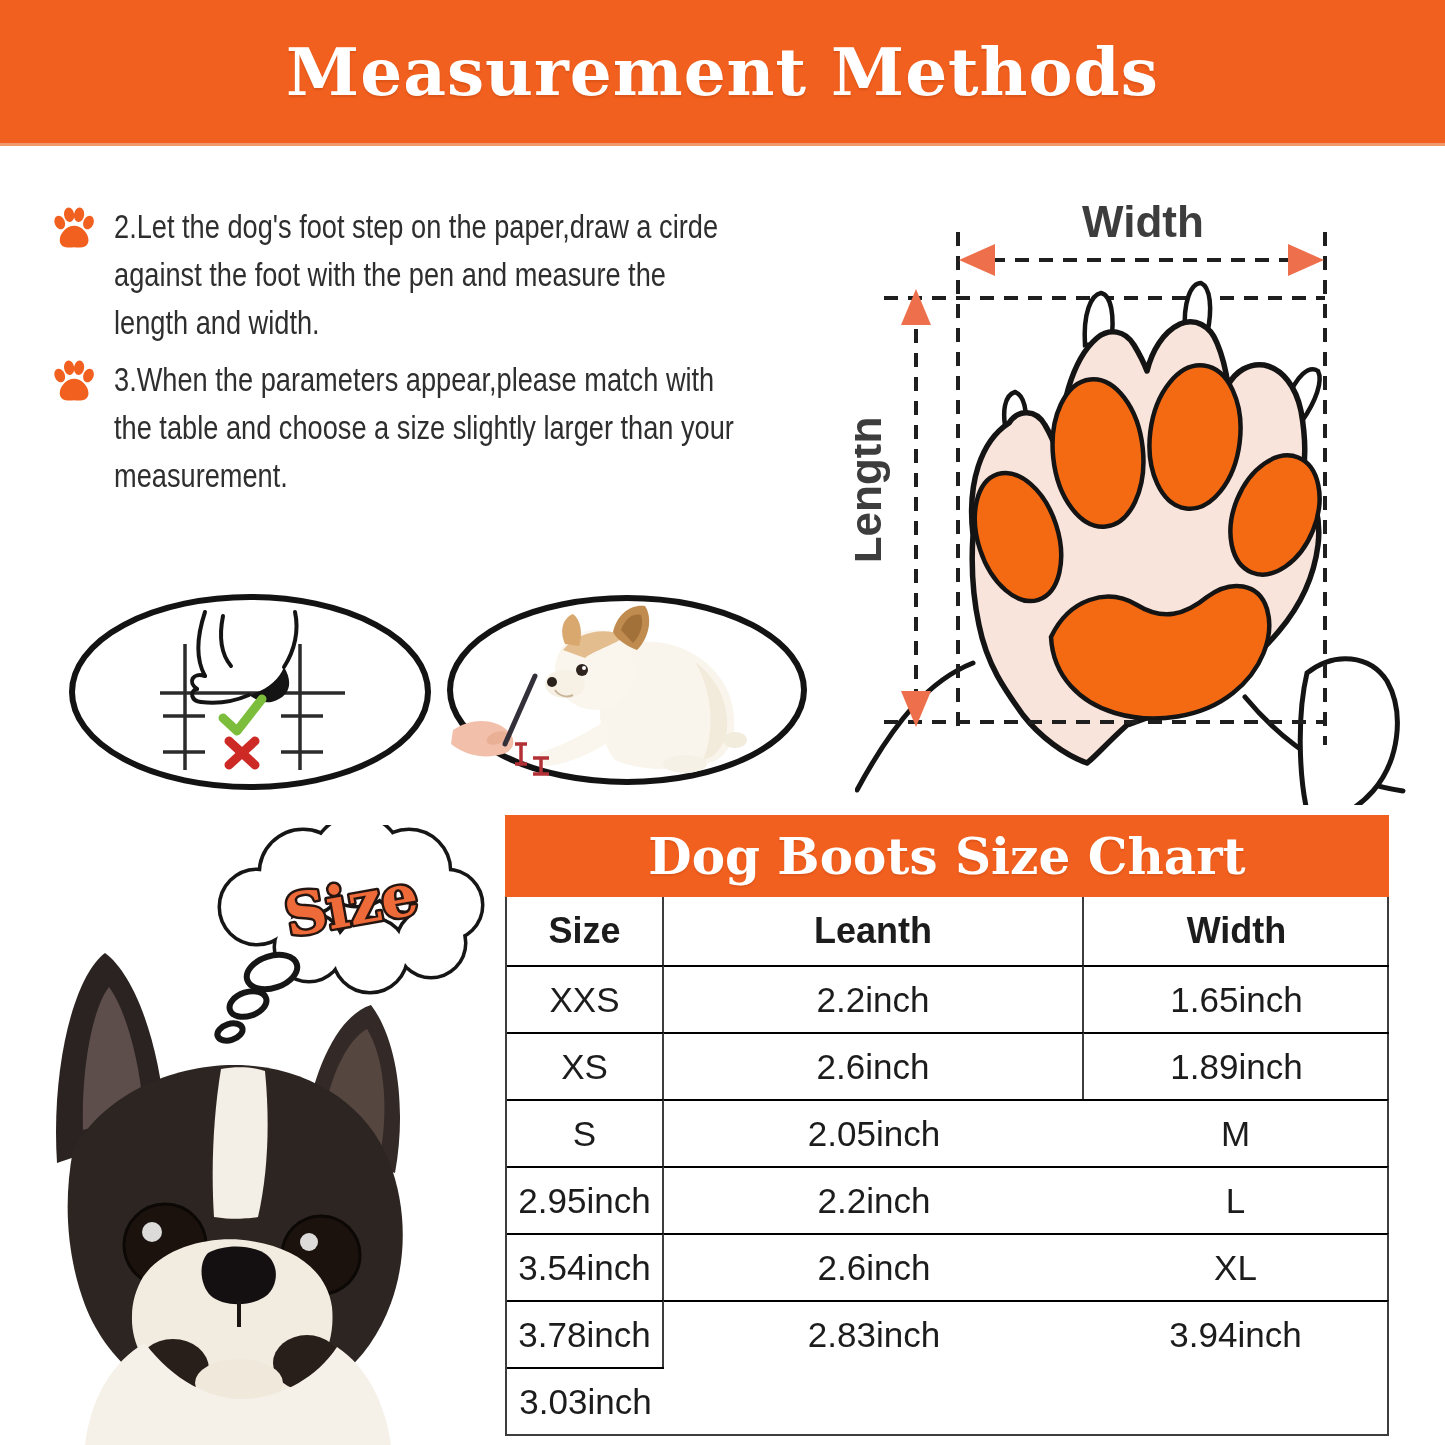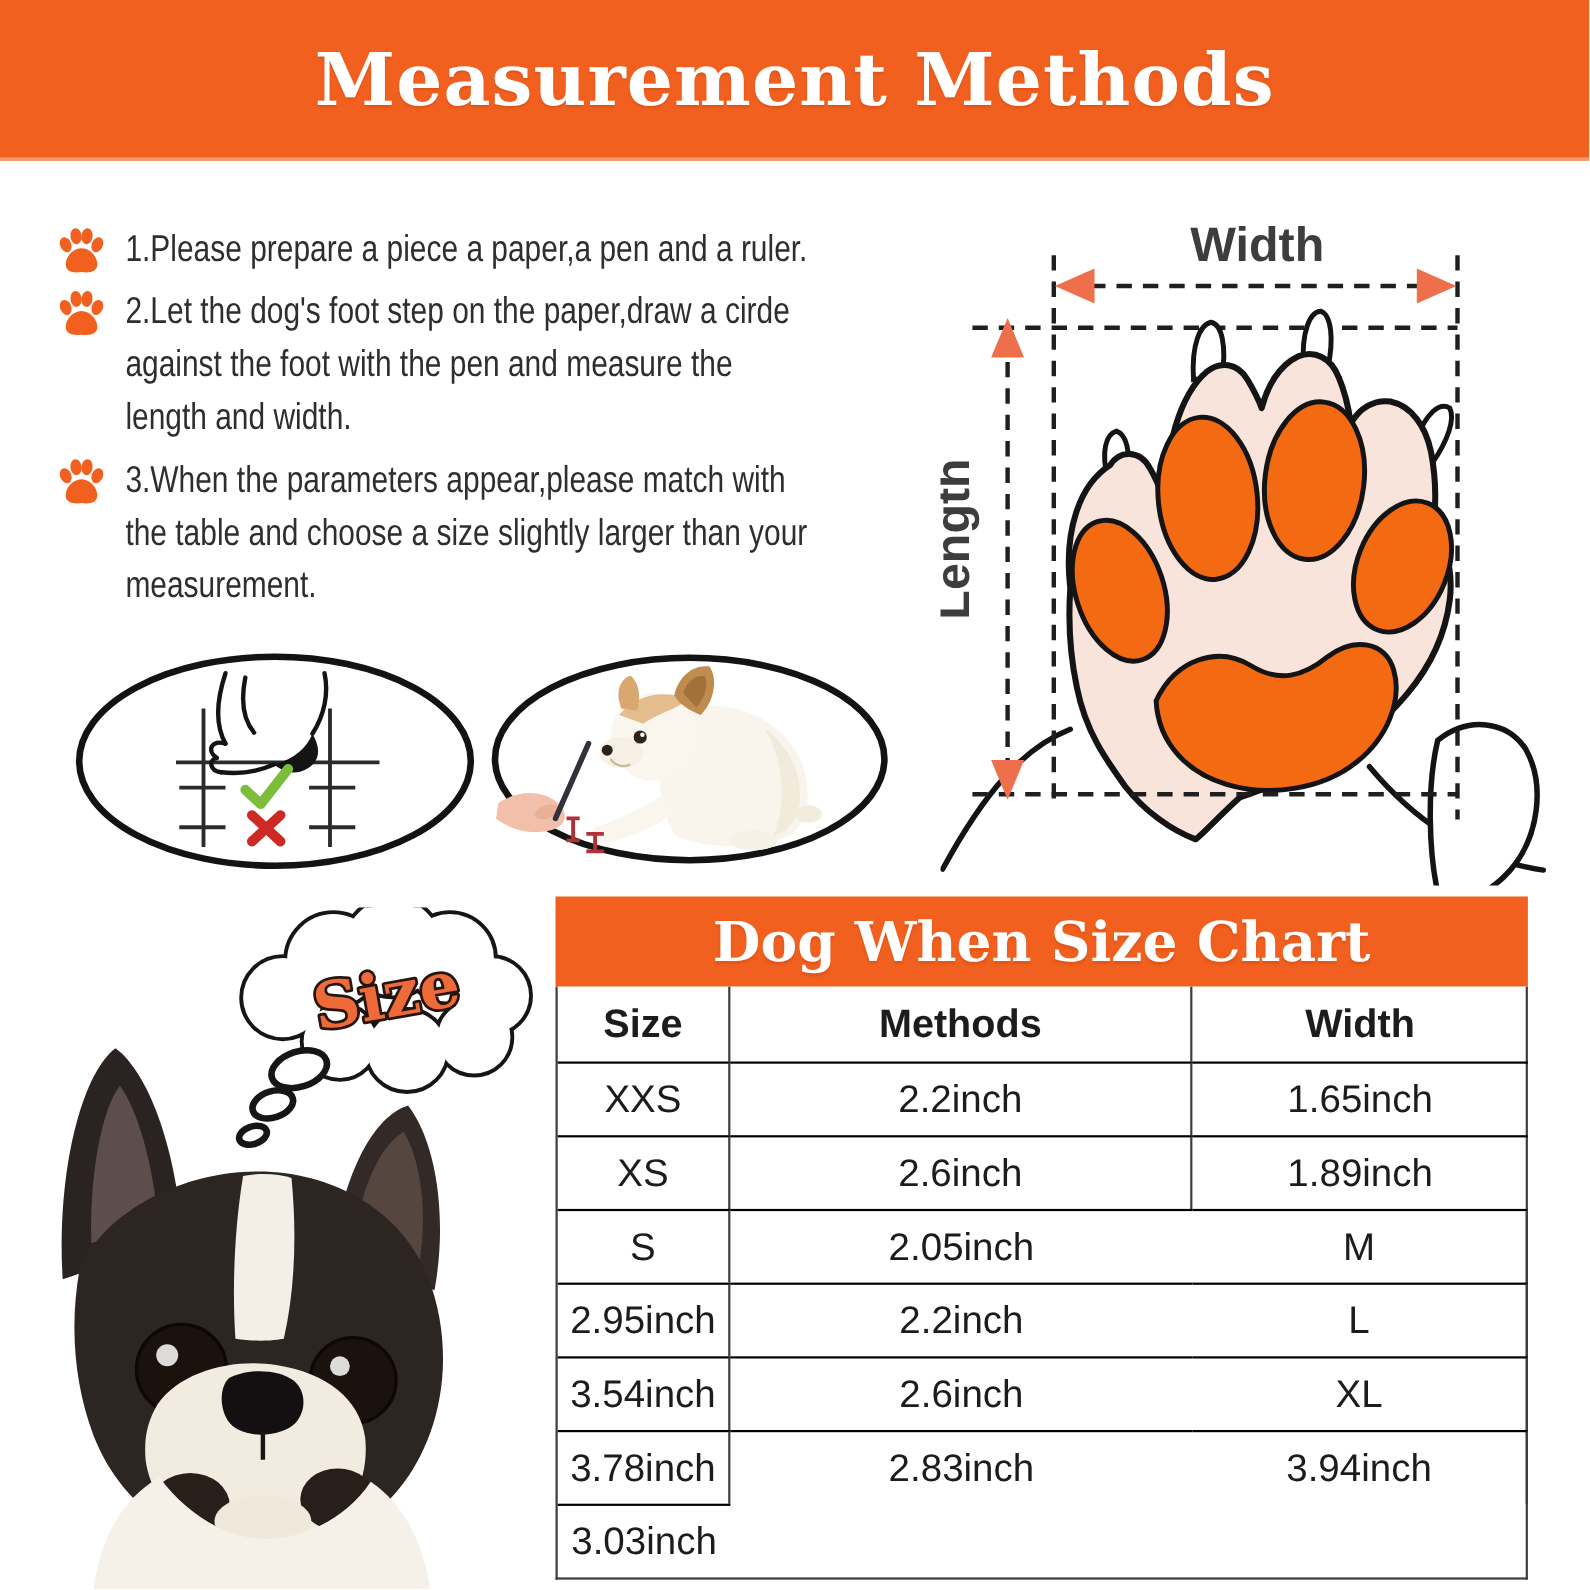--- a/index.html
+++ b/index.html
@@ -53,34 +53,20 @@
 <body>
 
 <div class="page">
 
   <div class="banner">
     <h1>Measurement Methods</h1>
   </div>
 
   <div class="instructions">
 
-    <div class="step">
-      <svg class="paw-bullet" viewBox="0 0 40 38">
-        <g fill="#f2601f">
-          <ellipse cx="8" cy="14" rx="4.6" ry="6.4" transform="rotate(-22 8 14)"></ellipse>
-          <ellipse cx="16.5" cy="7" rx="4.6" ry="6.6" transform="rotate(-7 16.5 7)"></ellipse>
-          <ellipse cx="25.5" cy="7" rx="4.6" ry="6.6" transform="rotate(7 25.5 7)"></ellipse>
-          <ellipse cx="34" cy="14" rx="4.6" ry="6.4" transform="rotate(22 34 14)"></ellipse>
-          <path d="M21,17 C28,17 34,24 34,30 C34,35.5 29,37.5 21,36.5 C13,37.5 8,35.5 8,30 C8,24 14,17 21,17 Z"></path>
-        </g>
-      </svg>
-      <div class="step-lines">
-        <div>1.Please prepare a piece a paper,a pen and a ruler.</div>
-      </div>
-    </div>
 
     <div class="step">
       <svg class="paw-bullet" viewBox="0 0 40 38">
         <g fill="#f2601f">
           <ellipse cx="8" cy="14" rx="4.6" ry="6.4" transform="rotate(-22 8 14)"></ellipse>
           <ellipse cx="16.5" cy="7" rx="4.6" ry="6.6" transform="rotate(-7 16.5 7)"></ellipse>
           <ellipse cx="25.5" cy="7" rx="4.6" ry="6.6" transform="rotate(7 25.5 7)"></ellipse>
           <ellipse cx="34" cy="14" rx="4.6" ry="6.4" transform="rotate(22 34 14)"></ellipse>
           <path d="M21,17 C28,17 34,24 34,30 C34,35.5 29,37.5 21,36.5 C13,37.5 8,35.5 8,30 C8,24 14,17 21,17 Z"></path>
         </g>
@@ -290,25 +276,25 @@
     <ellipse cx="158" cy="424" rx="36" ry="30" fill="#291f1a"></ellipse>
     <ellipse cx="292" cy="418" rx="34" ry="28" fill="#291f1a"></ellipse>
     <ellipse cx="224" cy="438" rx="44" ry="24" fill="#efe8db"></ellipse>
     <path d="M 193,308 C 209,299 237,299 252,310 C 264,320 264,340 251,351 C 236,362 209,362 196,351 C 185,341 183,318 193,308 Z" fill="#141011"></path>
     <path d="M 224,356 V 382" stroke="#1a1412" stroke-width="4"></path>
     <path d="M 70,500 C 76,452 98,416 130,398 C 158,436 196,454 226,454 C 258,454 298,438 322,402 C 352,422 370,458 376,500 Z" fill="#f5f1e9"></path>
   </svg>
 
   <div class="size-chart">
     <div class="chart-title-bar">
-      <h2>Dog When Size Chart</h2>
+      <h2>Dog Boots Size Chart</h2>
     </div>
     <div class="chart-table">
       <div class="cell head">Size</div>
-      <div class="cell head">Methods</div>
+      <div class="cell head">Leanth</div>
       <div class="cell head last">Width</div>
 
       <div class="cell">XXS</div>
       <div class="cell">2.2inch</div>
       <div class="cell last">1.65inch</div>
 
       <div class="cell">XS</div>
       <div class="cell">2.6inch</div>
       <div class="cell last">1.89inch</div>
 

